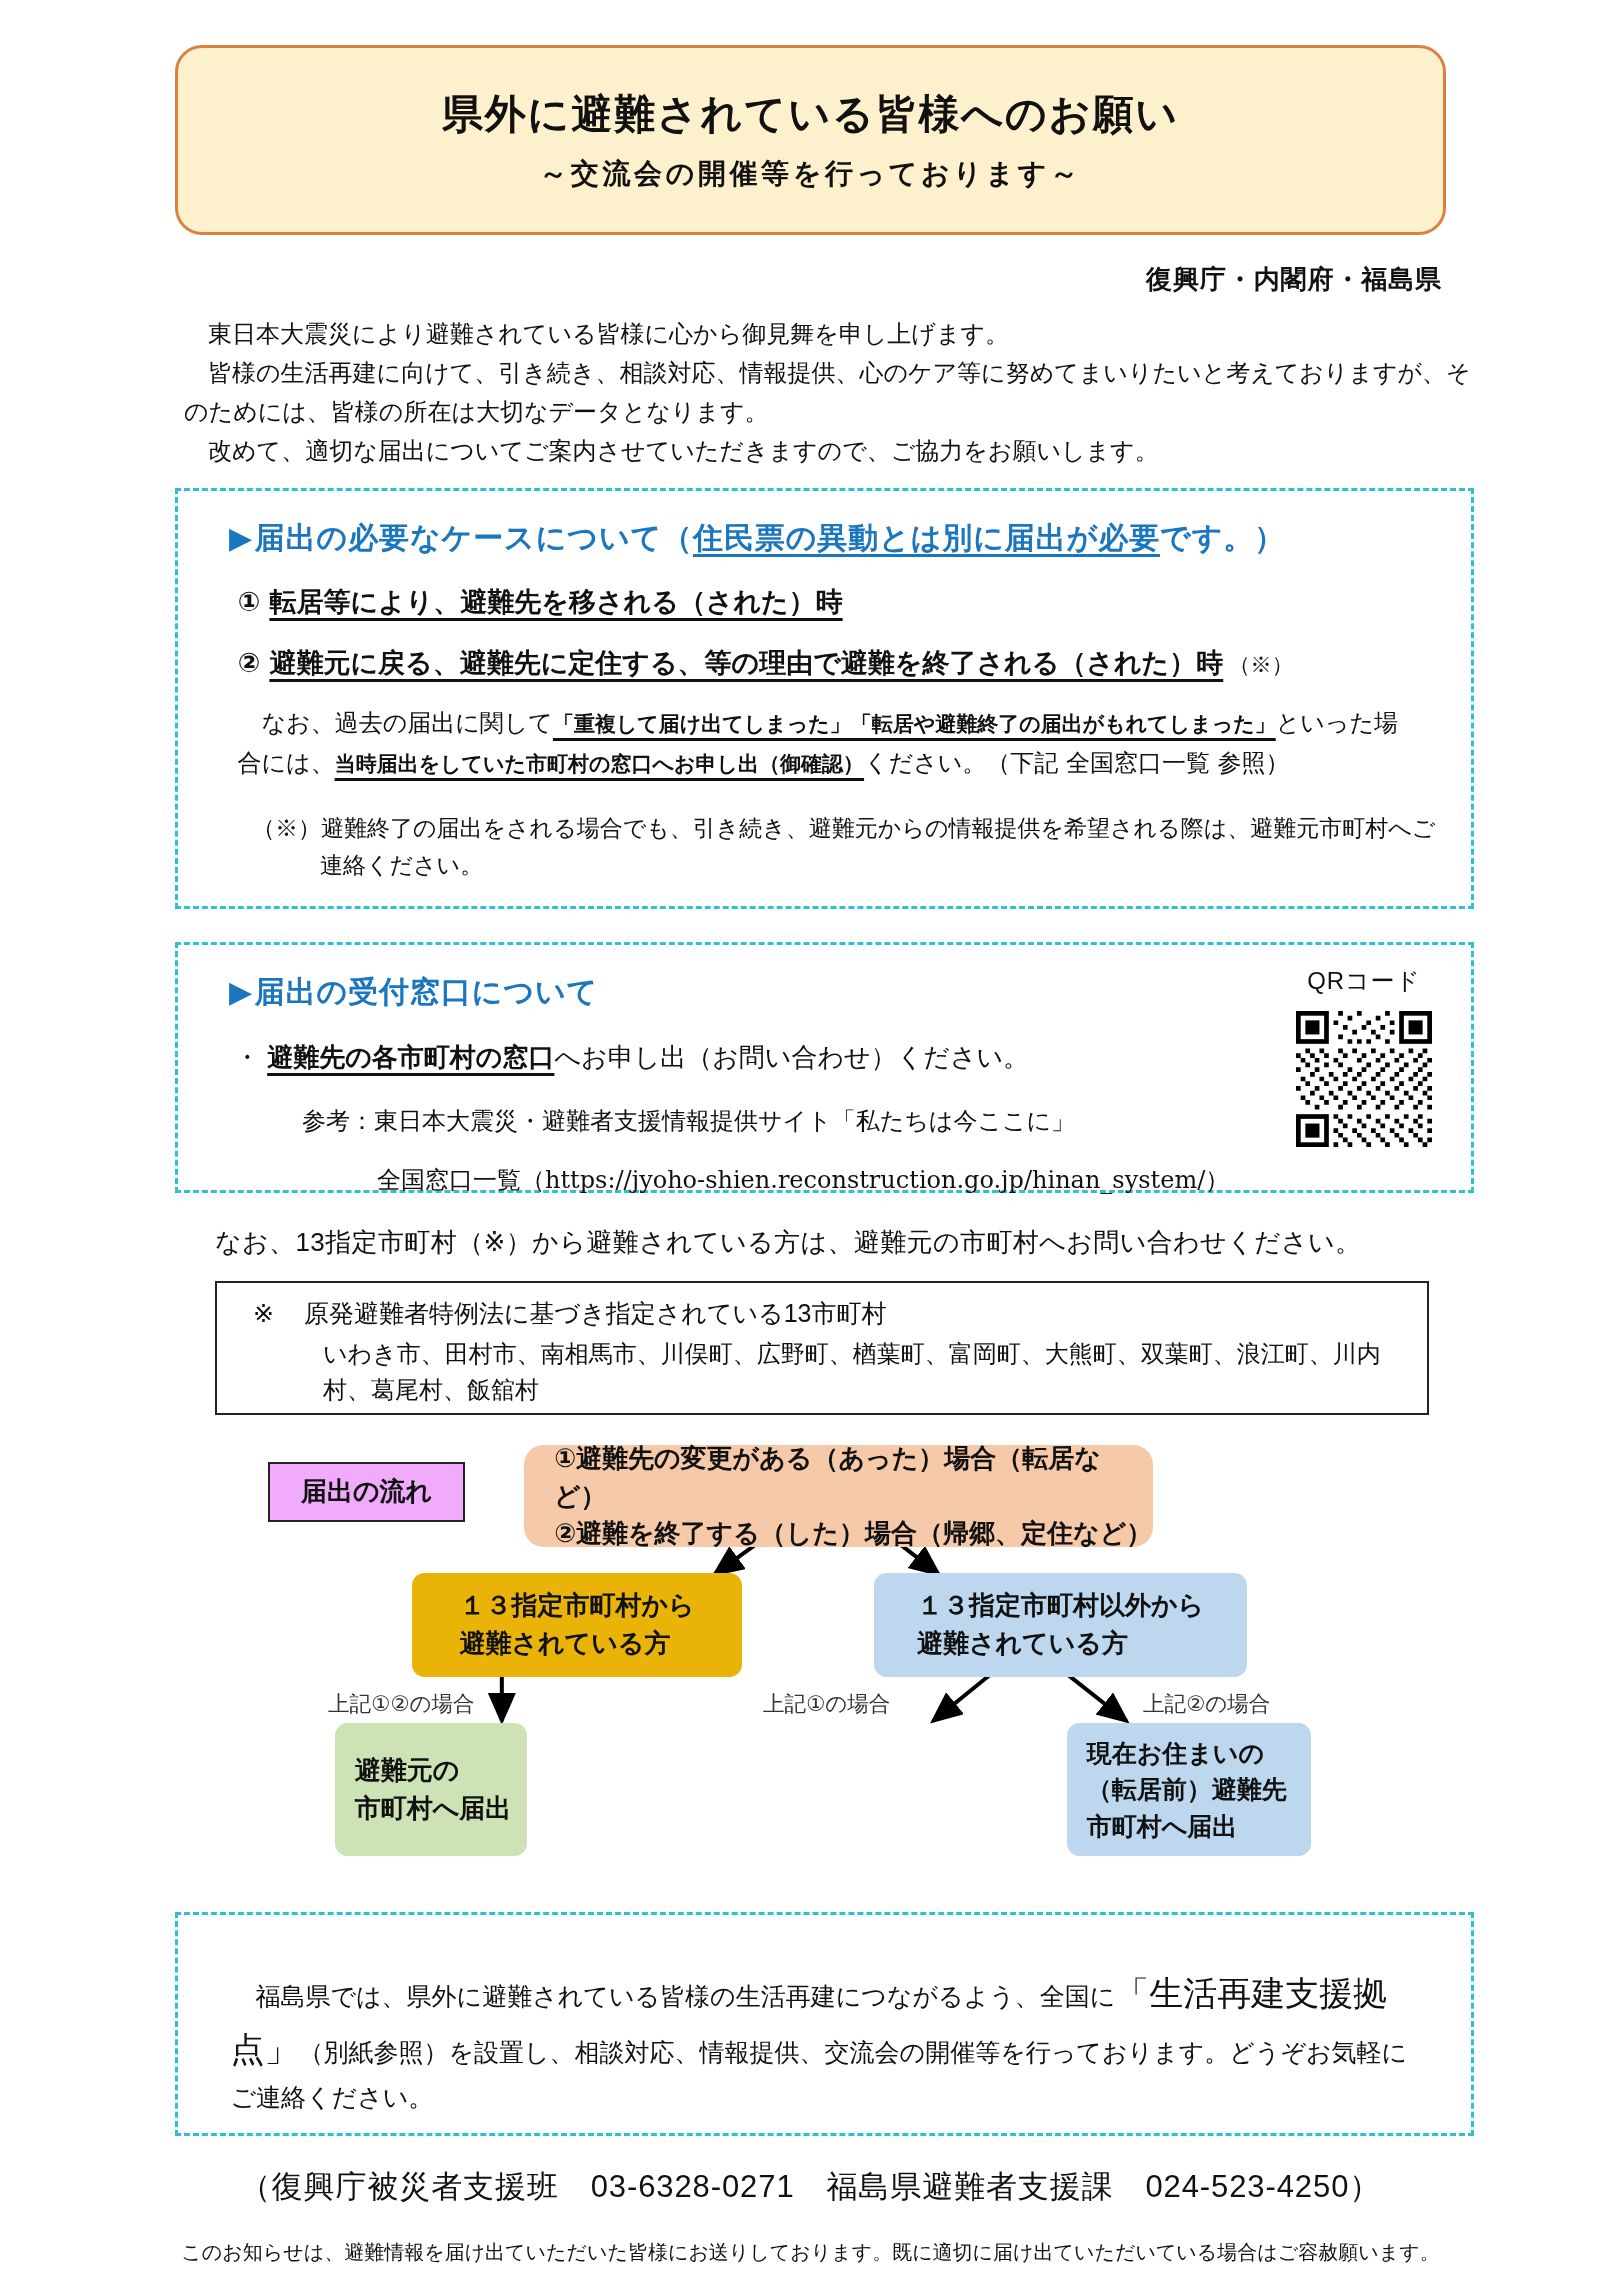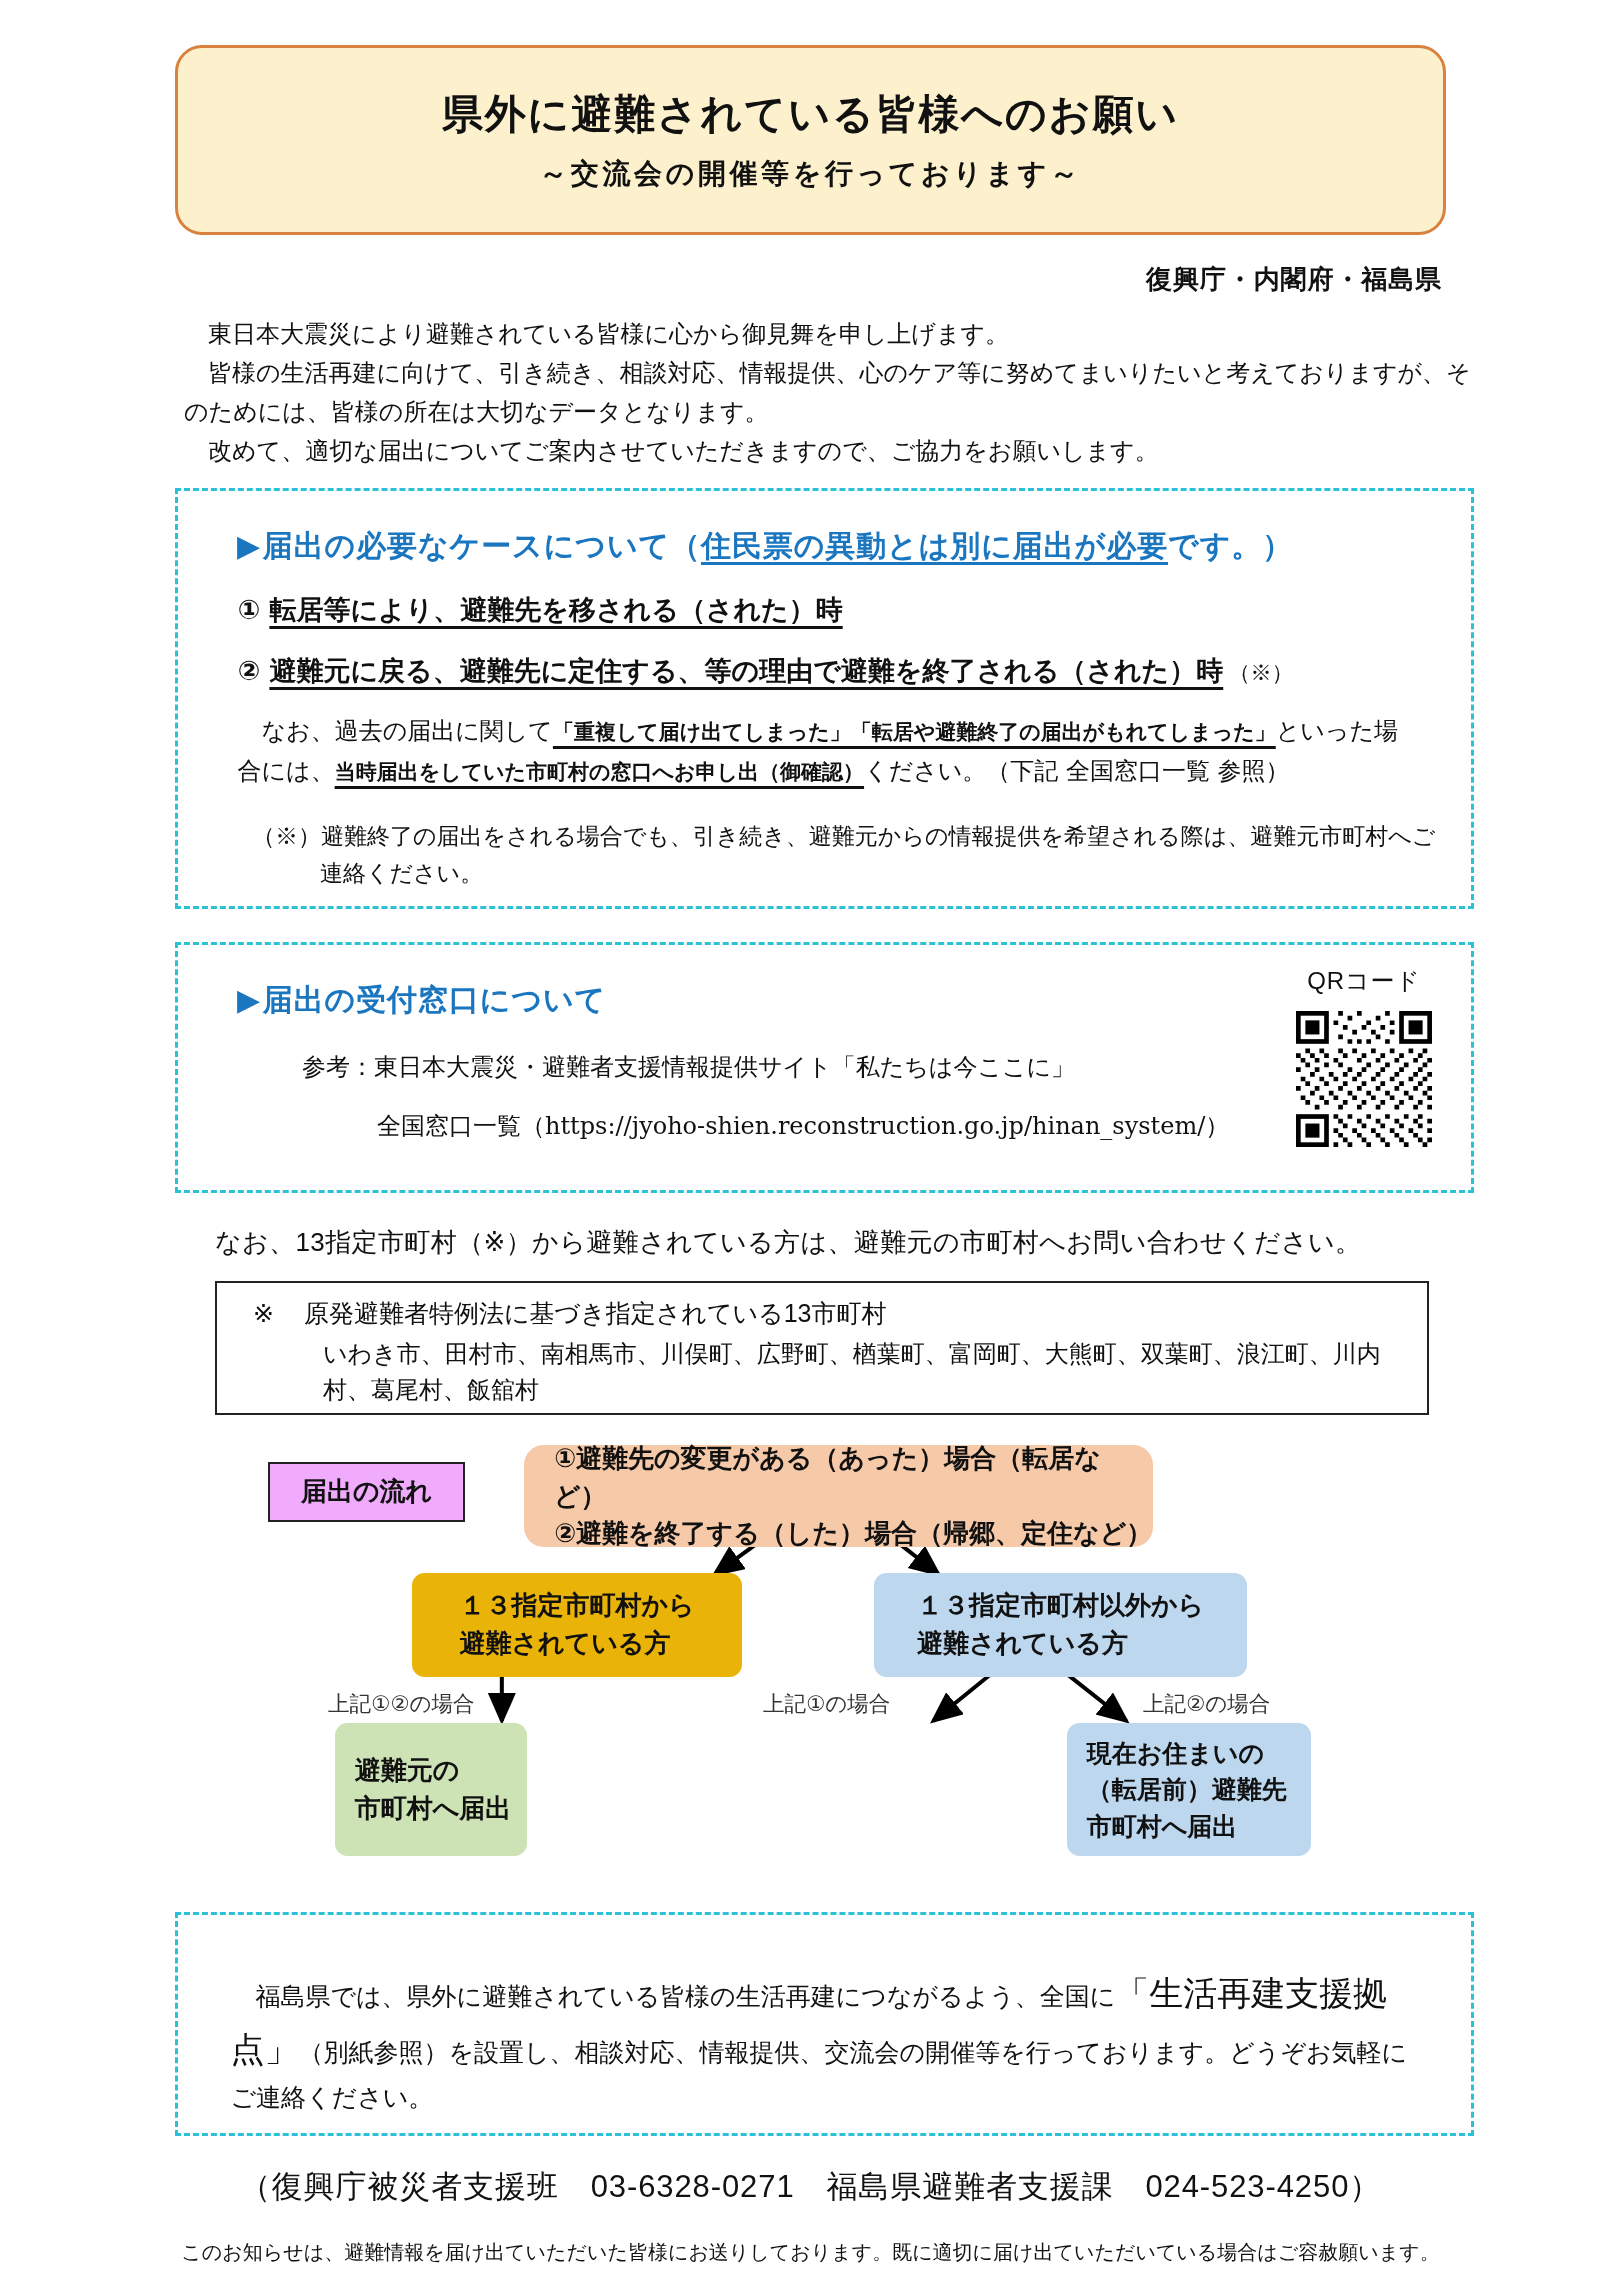--- a/index.html
+++ b/index.html
@@ -25,21 +25,21 @@
   .intro{left:184px;top:315px;width:1290px;font-size:24px;line-height:1.62;}
   .intro p{margin:0;text-indent:1em;}
 
   
   .dashed{border:3.6px dashed #2bc2d6;background:#fff;}
   .box1{left:175px;top:488px;width:1299px;height:421px;padding:0;box-sizing:border-box;}
   .box2{left:175px;top:942px;width:1299px;height:251px;box-sizing:border-box;}
   .box3{left:175px;top:1912px;width:1299px;height:224px;box-sizing:border-box;}
   .box-inner{padding:23px 38px 18px 47px;position:relative;height:100%;box-sizing:border-box;}
 
-  .sec-heading{font-size:30px;font-weight:bold;color:#1b76c0;letter-spacing:0.9px;margin:12px;}
+  .sec-heading{font-size:30px;font-weight:bold;color:#1b76c0;letter-spacing:0.9px;margin:4px;}
   .tri{color:#1b76c0;margin-right:1.8px;}
   .u-blue{text-decoration:underline;text-decoration-thickness:2.7px;text-underline-offset:6.3px;}
   .u-black{text-decoration:underline;text-decoration-thickness:2.7px;text-underline-offset:7.2px;}
 
   .case-item{font-size:27px;font-weight:bold;margin:25px 0 0 12.5px;}
   .case-item .num{margin-right:9px;}
   .ref-mark{font-size:21.5px;font-weight:normal;font-family:"DejaVu Serif",serif;margin-left:5.4px;}
 
   .case-note{font-size:24px;line-height:1.65;margin:23px 0 0 12.5px;width:1182px;}
   .case-note .strong{font-family:Liberation Sans, sans-serif;font-size:21px;font-weight:bold;}
@@ -134,20 +134,23 @@
       <span>（※）</span><span>避難終了の届出をされる場合でも、引き続き、避難元からの情報提供を希望される際は、避難元市町村へご連絡ください。</span>
     </p>
   </div>
 </div>
 
 <div class="abs dashed box2">
   <div class="box-inner">
     <h2 class="sec-heading">
       <span class="tri">▶</span><span>届出の受付窓口について</span>
     </h2>
+    <div class="desk-bullet">
+      <span class="dot">・</span><span class="strong u-black">避難先の各市町村の窓口</span><span class="serif">へお申し出（お問い合わせ）ください。</span>
+    </div>
     <p class="desk-ref serif">参考：東日本大震災・避難者支援情報提供サイト「私たちは今ここに」</p>
     <p class="desk-dir serif">全国窓口一覧（https://jyoho-shien.reconstruction.go.jp/hinan_system/）</p>
 
     <div class="qr-wrap">
       <div class="qr-label">QRコード</div>
       <svg class="qr-svg" viewBox="0 0 29 29" xmlns="http://www.w3.org/2000/svg">
         <rect x="0" y="0" width="29" height="29" fill="#fff"></rect>
         <g fill="#000">
           <rect x="0" y="0" width="7" height="7"></rect>
             <rect x="22" y="0" width="7" height="7"></rect>

